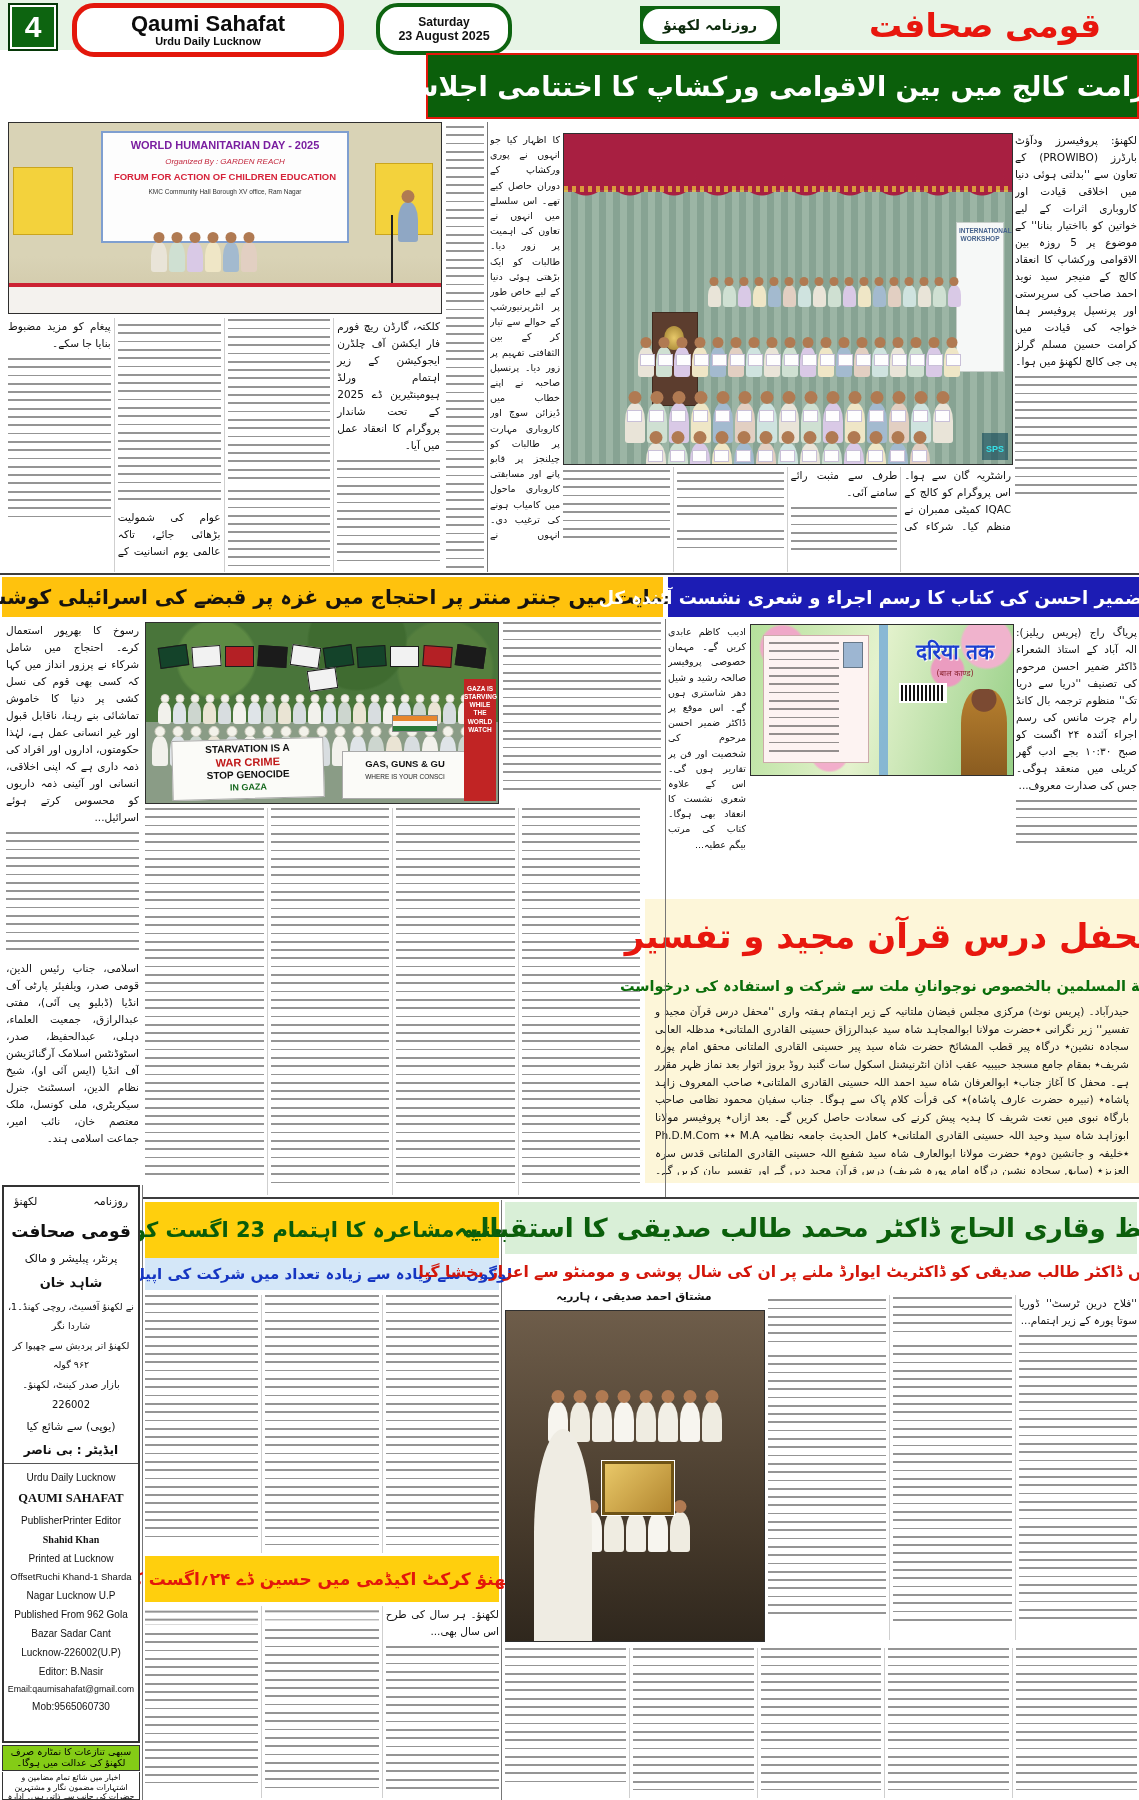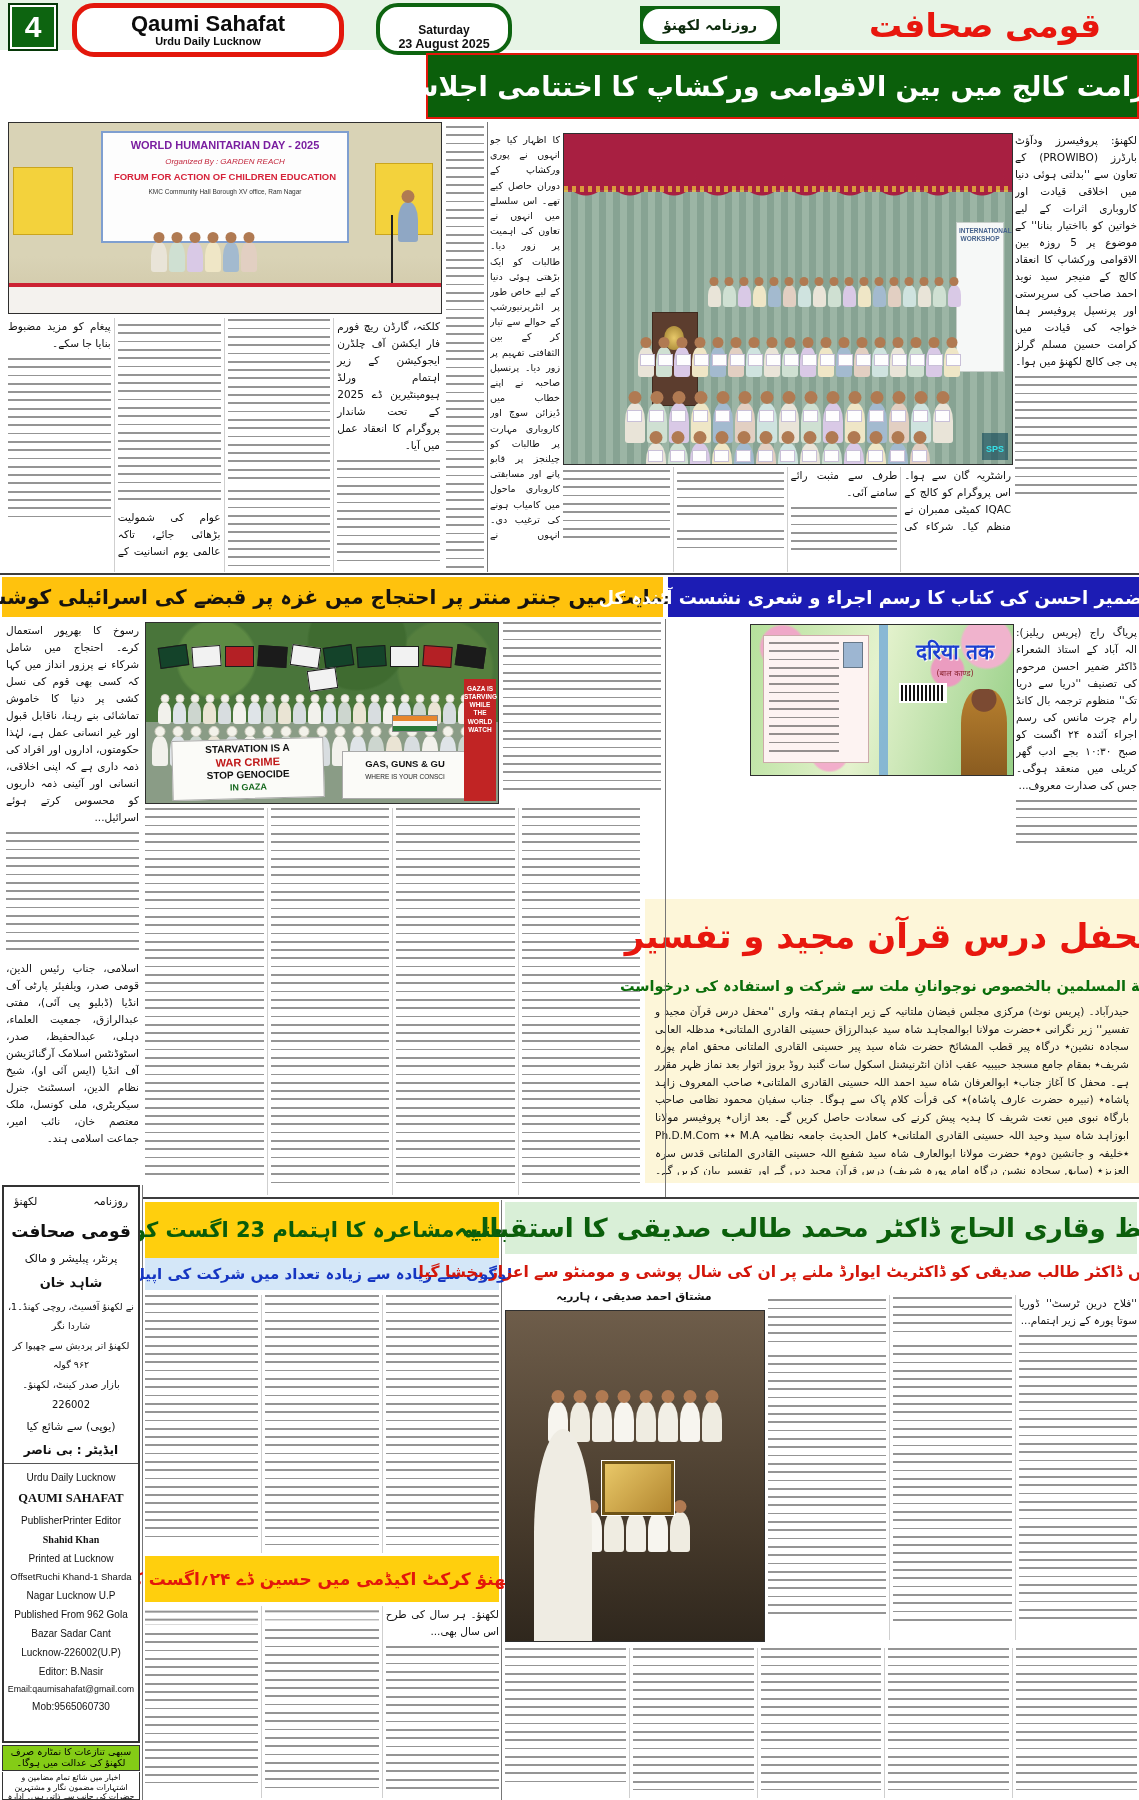--- a/index.html
+++ b/index.html
@@ -35,21 +35,21 @@
 <div id="page">
 
   <div class="abs" style="left:0;top:0;width:1139px;height:50px;background:#e7f4e6"></div>
   <div class="abs" style="left:8px;top:3px;width:46px;height:44px;background:#0d6410;border:2px solid #063808;box-shadow:inset 0 0 0 2px #fff;color:#fff;font-weight:bold;font-size:30px;display:flex;align-items:center;justify-content:center;font-family:'Liberation Sans',sans-serif">
     <span>4</span>
   </div>
   <div class="abs" style="left:72px;top:3px;width:262px;height:44px;background:#fff;border:5px solid #e3170b;border-radius:22px;display:flex;flex-direction:column;align-items:center;justify-content:center;font-family:'Liberation Sans',sans-serif">
     <span style="font-weight:bold;font-size:22px;line-height:1;color:#0c0c0c">Qaumi Sahafat</span>
     <span style="font-weight:bold;font-size:11px;color:#0c0c0c">Urdu Daily Lucknow</span>
   </div>
-  <div class="abs" style="left:376px;top:3px;width:128px;height:44px;background:#fff;border:4px solid #0d6410;border-radius:22px;display:flex;flex-direction:column;align-items:center;justify-content:flex-end;font-family:'Liberation Sans',sans-serif">
+  <div class="abs" style="left:376px;top:3px;width:128px;height:44px;background:#fff;border:4px solid #0d6410;border-radius:22px;display:flex;flex-direction:column;align-items:center;justify-content:center;font-family:'Liberation Sans',sans-serif">
     <span style="font-weight:bold;font-size:12px;color:#111">Saturday</span>
     <span style="font-weight:bold;font-size:12.5px;color:#111">23 August 2025</span>
   </div>
   <div class="abs" style="left:640px;top:6px;width:140px;height:38px;background:#0d6410;padding:3px;box-sizing:border-box">
     <div style="background:#fff;border-radius:16px;height:100%;display:flex;align-items:center;justify-content:center">
       <span class="urdu" style="font-size:14px;font-weight:bold;color:#0c2a0c">روزنامہ لکھنؤ</span>
     </div>
   </div>
   <div class="abs urdu" style="left:850px;top:1px;width:270px;height:48px;display:flex;align-items:center;justify-content:center">
     <span style="font-size:33px;font-weight:bold;color:#e8170e">قومی صحافت</span>
@@ -151,20 +151,23 @@
   <div class="abs cols" style="left:503px;top:622px;width:158px;height:180px;column-count:1">
     <div class="sim" style="height:172px"></div>
   </div>
   <div class="abs cols" style="left:145px;top:808px;width:495px;height:387px;column-count:4">
     <div class="sim" style="height:378px"></div>
     <div class="sim" style="height:378px"></div>
     <div class="sim" style="height:378px"></div>
     <div class="sim" style="height:370px"></div>
   </div>
 
+  <div class="abs cols" style="left:668px;top:624px;width:78px;height:271px;column-count:1">
+    <p class="small-lead urdu">ادیب کاظم عابدی کریں گے۔ مہمان خصوصی پروفیسر صالحہ رشید و شیل دھر شاستری ہوں گے۔ اس موقع پر ڈاکٹر ضمیر احسن مرحوم کی شخصیت اور فن پر تقاریر ہوں گی۔ اس کے علاوہ شعری نشست کا انعقاد بھی ہوگا۔ کتاب کی مرتب بیگم عطیہ...</p>
+  </div>
   <div class="photo" style="left:750px;top:624px;width:262px;height:150px;background:radial-gradient(circle at 12% 15%,#efa8c8 0 8%,transparent 9%),radial-gradient(circle at 90% 12%,#f0b3cd 0 9%,transparent 10%),radial-gradient(circle at 75% 30%,#eb9cc0 0 7%,transparent 8%),radial-gradient(circle at 30% 85%,#f2aecb 0 8%,transparent 9%),linear-gradient(105deg,#b5e09b,#e4f2cd 45%,#96cf86)">
     <div class="abs" style="left:128px;top:0;width:9px;height:150px;background:#79aed6;opacity:.85"></div>
     <div class="abs" style="left:12px;top:10px;width:104px;height:126px;background:#fdf3f2;border:1px solid #caa">
       <div class="sim" style="position:absolute;left:5px;top:6px;width:70px;height:110px"></div>
       <div class="abs" style="right:5px;top:6px;width:18px;height:24px;background:#9db6d2;border:1px solid #678"></div>
     </div>
     <div class="abs" style="left:148px;top:58px;width:44px;height:16px;background:repeating-linear-gradient(90deg,#111 0 2px,#fff 2px 4px);border:2px solid #fff"></div>
     <div class="abs" style="left:150px;top:12px;width:108px;text-align:center">
       <div style="font-size:21px;font-weight:bold;color:#1b3fd0;text-shadow:0 0 2px #fff,1px 1px 0 #fff">दरिया तक</div>
       <div style="font-size:8px;color:#8a2430;margin-top:2px">(बाल काण्ड)</div>

